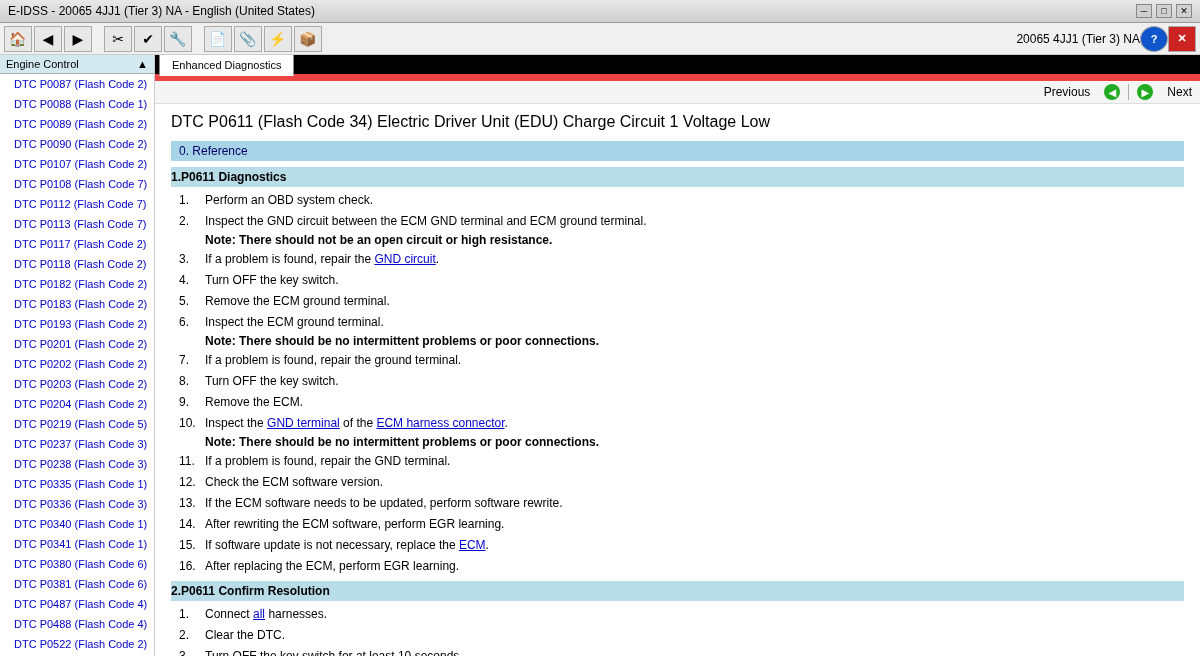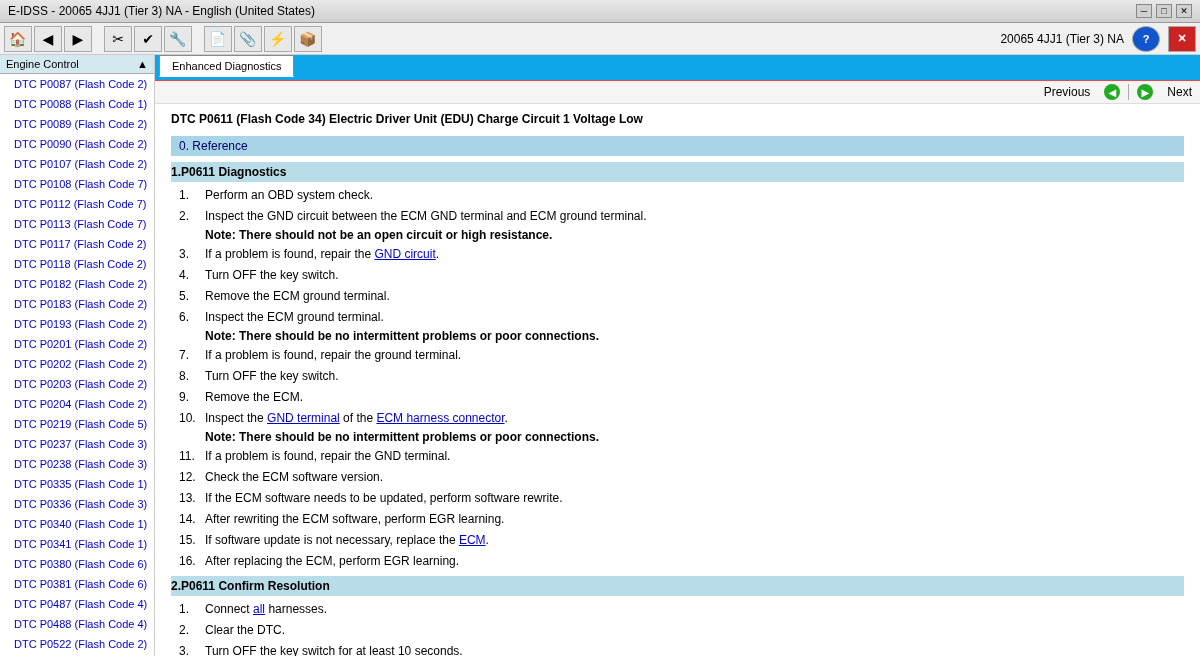--- a/index.html
+++ b/index.html
@@ -42,21 +42,20 @@
       border: 1px solid #aaa;
       display: flex; align-items: center; justify-content: center;
       cursor: pointer;
       font-size: 14px;
     }
     .toolbar-spacer { width: 8px; }
     .toolbar-right {
       margin-left: auto;
       display: flex;
       align-items: center;
-      gap: 8px;
       font-size: 12px;
       color: #000;
     }
 
     
     .main-layout {
       display: flex;
       height: calc(656px - 22px - 32px);
     }
 
@@ -93,23 +92,23 @@
     .content-area {
       flex: 1;
       display: flex;
       flex-direction: column;
       overflow: hidden;
     }
 
     
     .tab-bar {
       display: flex;
-      align-items: flex-start;
-      background: #0ea5e9;
-      border-bottom: 1px solid #ef4444;
+      align-items: center;
+      background: #000000;
+      border-bottom: 7px solid #ef4444;
       padding: 0 4px;
       height: 26px;
     }
     .tab {
       padding: 3px 12px;
       background: #d0d8e8;
       border: 1px solid #888;
       border-bottom: none;
       font-size: 11px;
       cursor: pointer;
@@ -153,22 +152,22 @@
     }
     .nav-separator { width: 1px; height: 16px; background: #aaa; margin: 0 4px; }
 
     
     .doc-content {
       flex: 1;
       overflow-y: auto;
       padding: 8px 16px;
     }
     .doc-title {
-      font-size: 12px;
-      font-weight: bold;
+      font-size: 16px;
+      font-weight: normal;
       color: #000;
       margin-bottom: 8px;
       line-height: 1.3;
     }
     .section-header {
       background: #a8d4e8;
       padding: 3px 8px;
       font-weight: normal;
       font-size: 12px;
       margin: 6px 0 4px 0;

